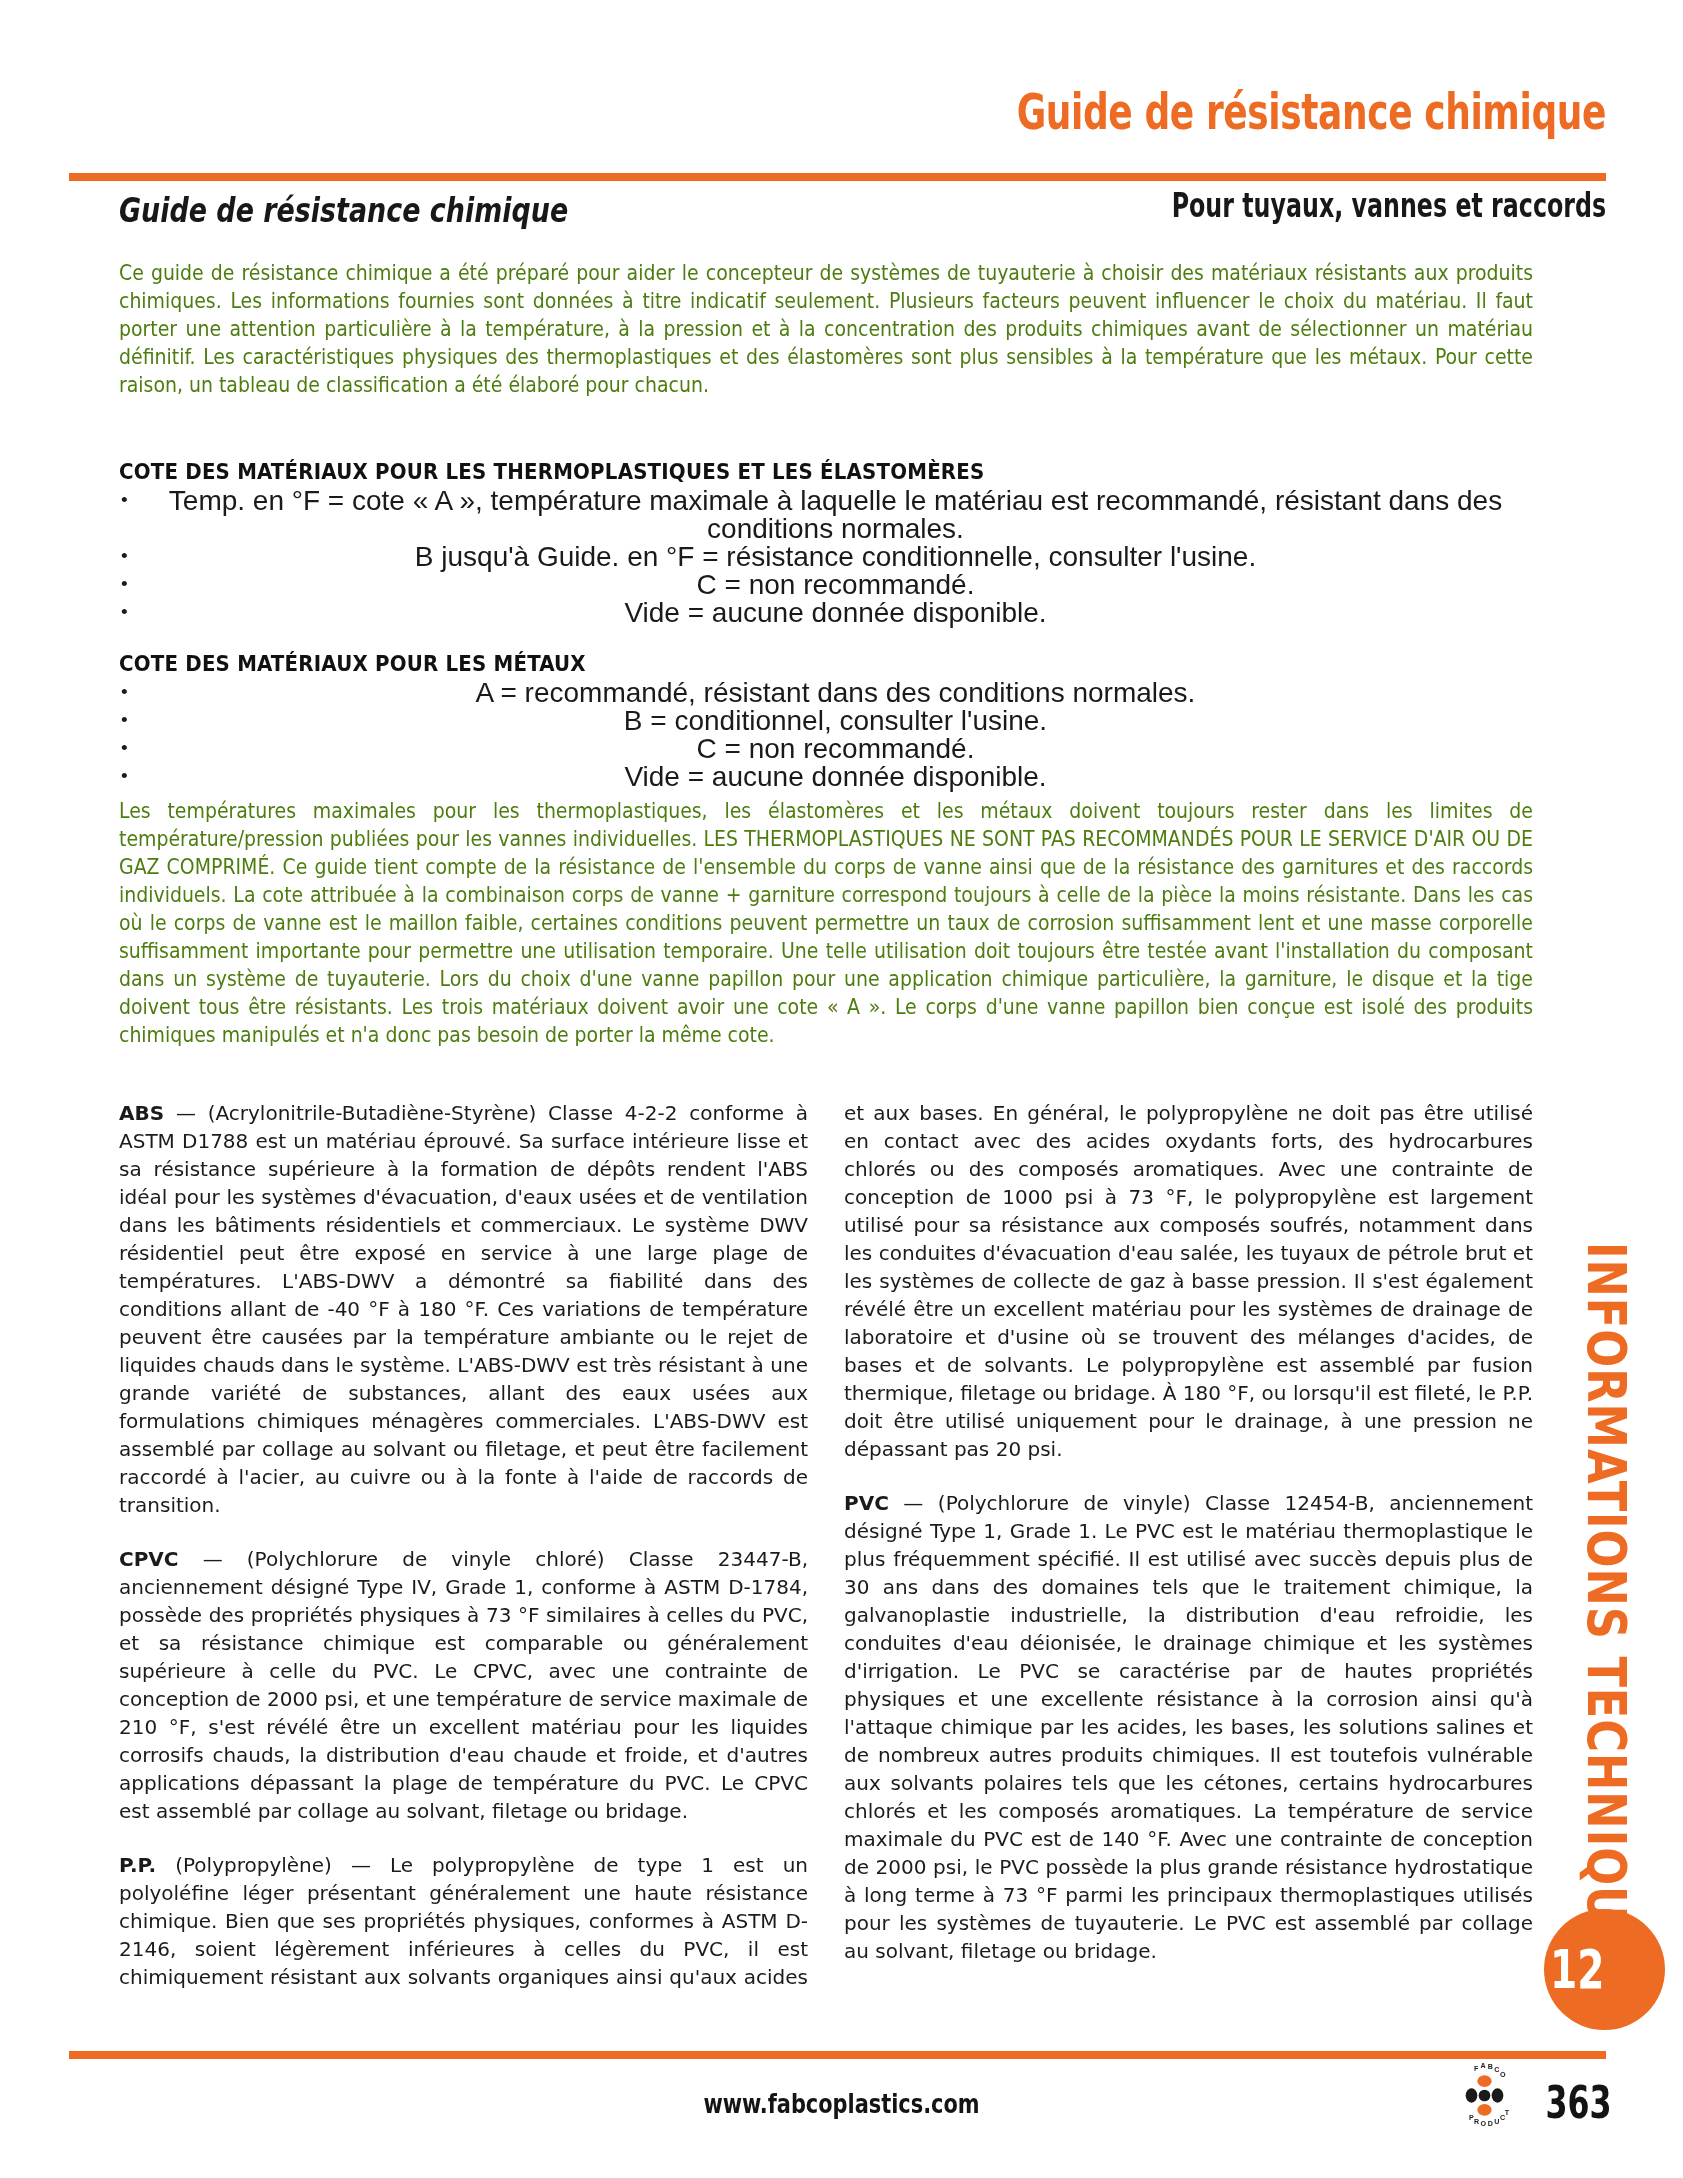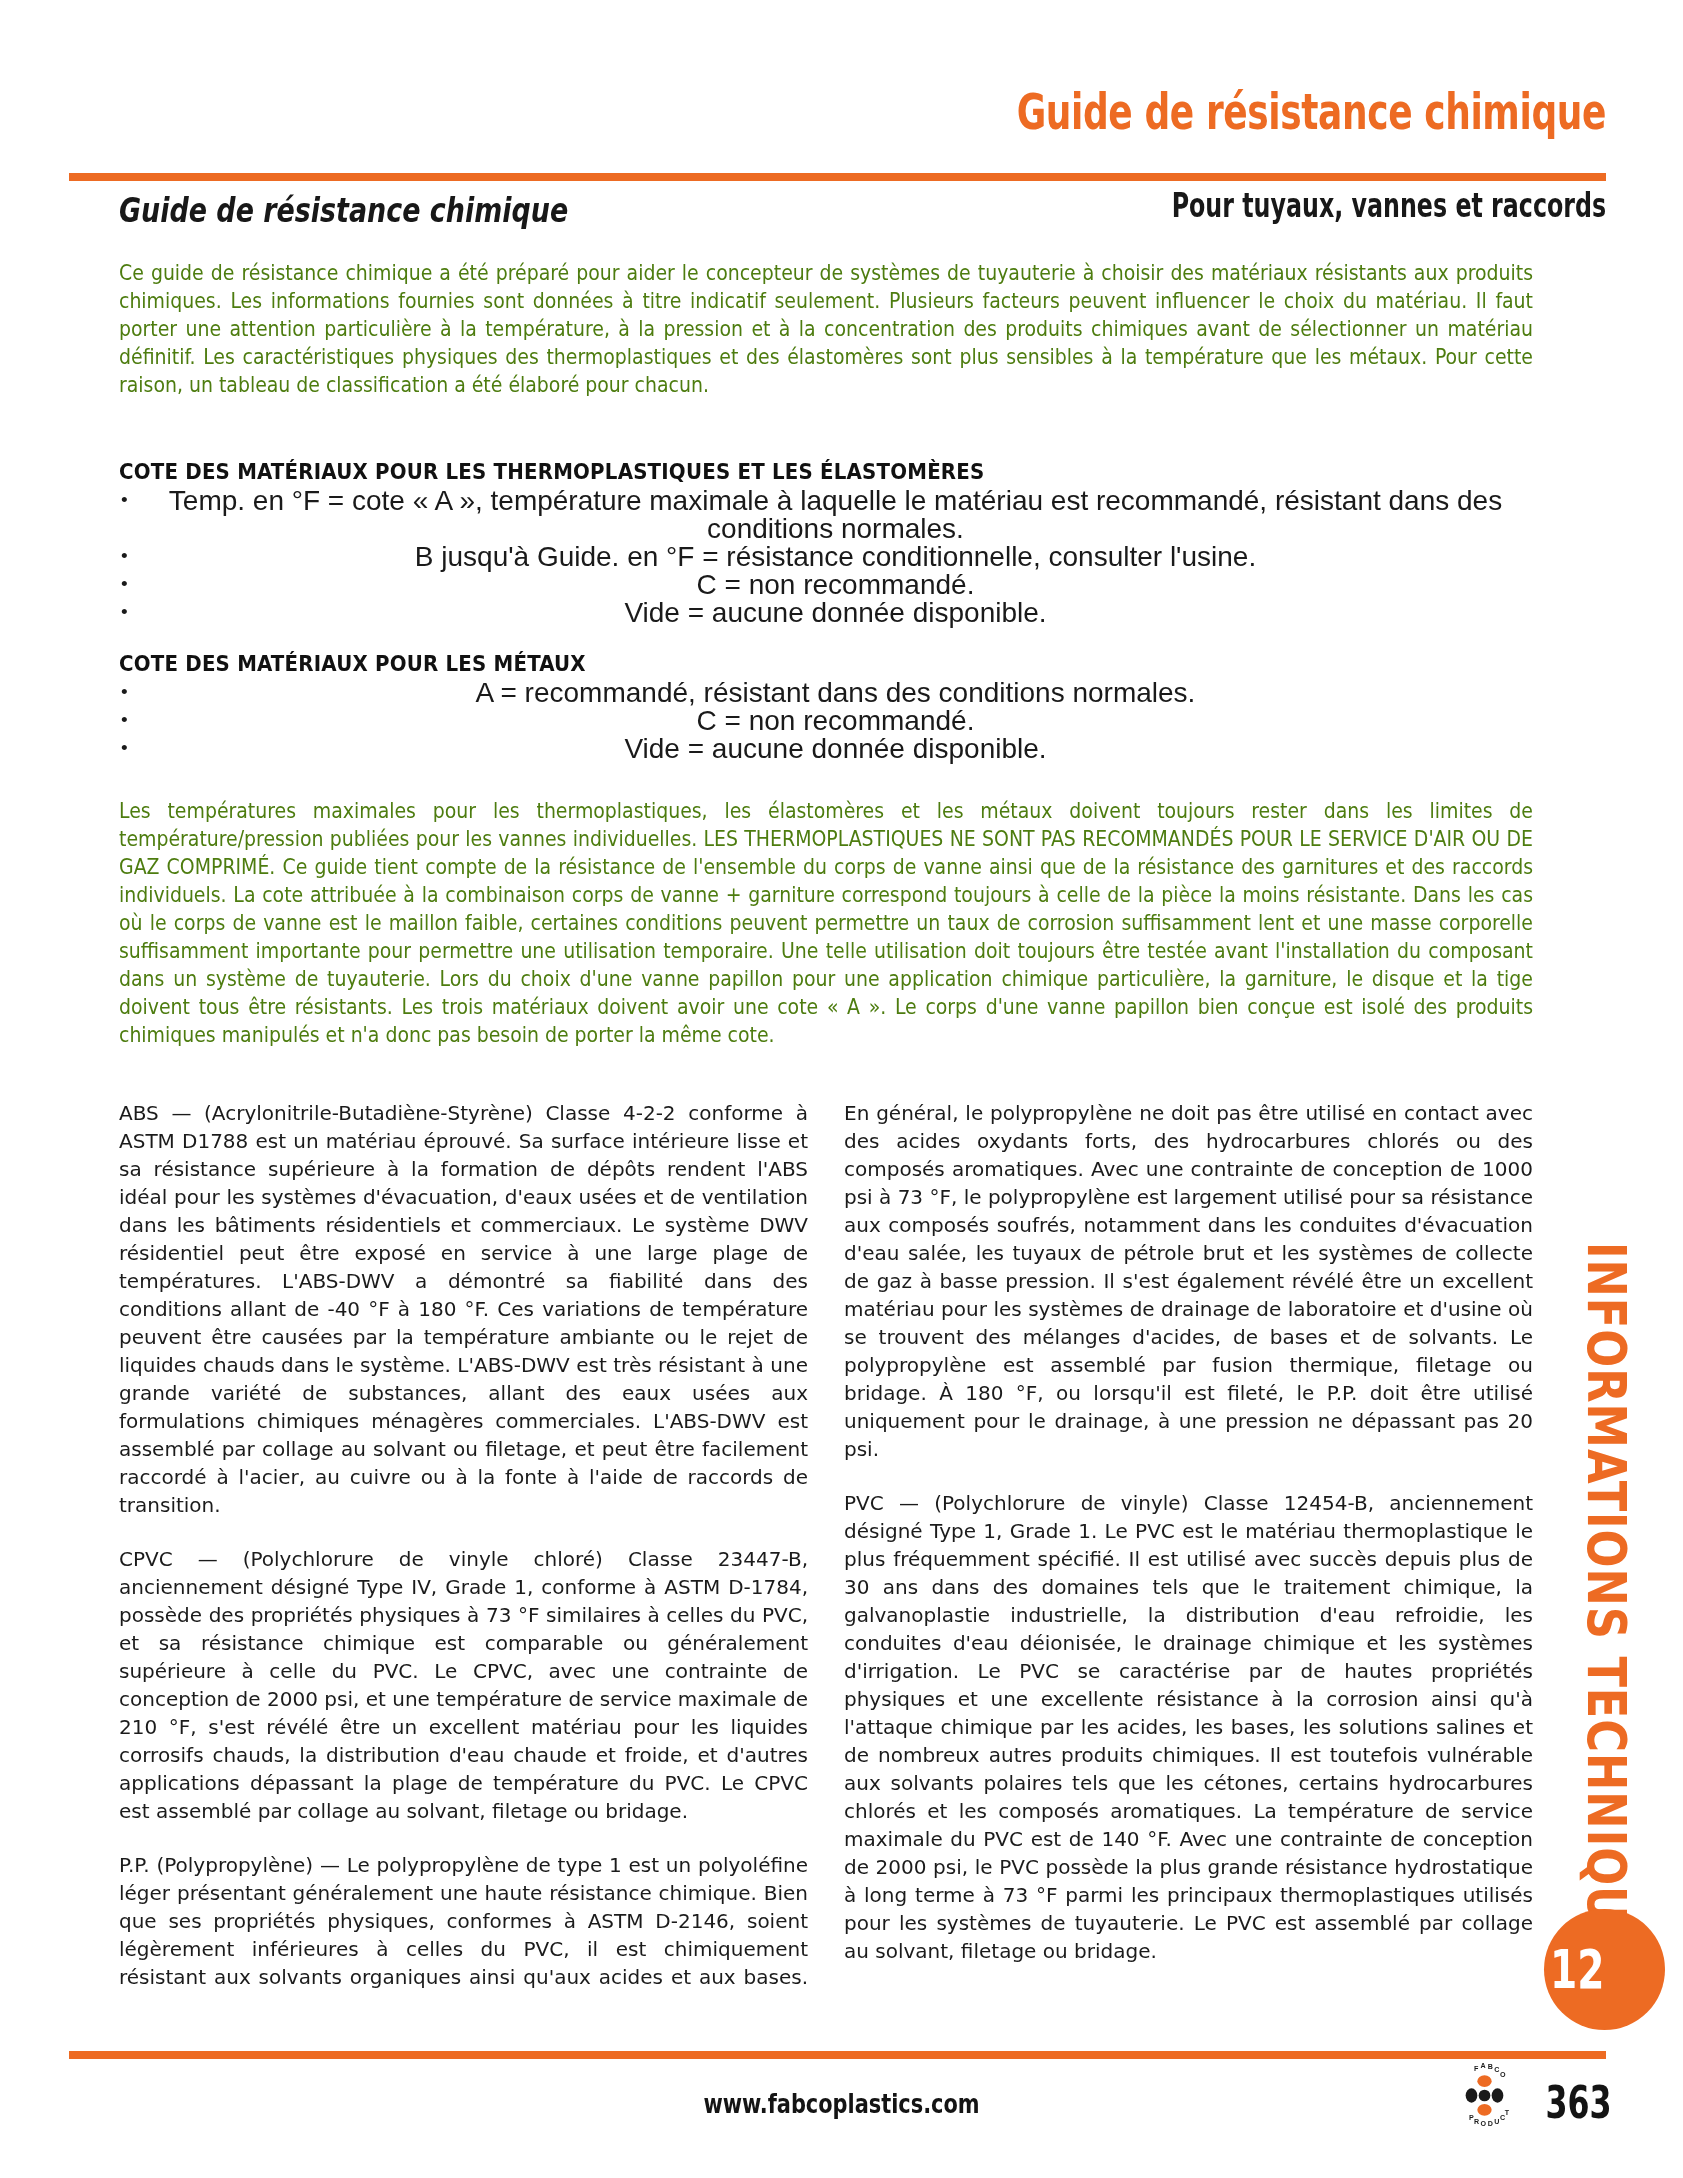--- a/index.html
+++ b/index.html
@@ -153,21 +153,21 @@
     text-align: justify;
     text-justify: inter-word;
     color: #1b1b1b;
     hyphens: none;
   }
   .cols p {
     margin: 0 0 26px 0;
   }
   .cols p:last-child { margin-bottom: 0; }
   .mat {
-    font-weight: 400;
+    font-weight: 700;
   }
 
   
   .side-tab {
     position: absolute;
     right: 34px;
     top: 1242px;
     width: 73px;
     height: 683px;
     display: flex;
@@ -273,20 +273,21 @@
       <li>B jusqu'à Guide. en °F = résistance conditionnelle, consulter l'usine.</li>
       <li>C = non recommandé.</li>
       <li>Vide = aucune donnée disponible.</li>
     </ul>
   </div>
 
   <div class="ratings-block ratings-metal">
     <div class="sec-head">COTE DES MATÉRIAUX POUR LES MÉTAUX</div>
     <ul class="bullets">
       <li>A = recommandé, résistant dans des conditions normales.</li>
+      <li>B = conditionnel, consulter l'usine.</li>
       <li>C = non recommandé.</li>
       <li>Vide = aucune donnée disponible.</li>
     </ul>
   </div>
 
   <div class="narrow-block longpara">Les températures maximales pour les thermoplastiques, les élastomères et les métaux doivent toujours rester dans les limites de température/pression publiées pour les vannes individuelles. LES THERMOPLASTIQUES NE SONT PAS RECOMMANDÉS POUR LE SERVICE D'AIR OU DE GAZ COMPRIMÉ. Ce guide tient compte de la résistance de l'ensemble du corps de vanne ainsi que de la résistance des garnitures et des raccords individuels. La cote attribuée à la combinaison corps de vanne + garniture correspond toujours à celle de la pièce la moins résistante. Dans les cas où le corps de vanne est le maillon faible, certaines conditions peuvent permettre un taux de corrosion suffisamment lent et une masse corporelle suffisamment importante pour permettre une utilisation temporaire. Une telle utilisation doit toujours être testée avant l'installation du composant dans un système de tuyauterie. Lors du choix d'une vanne papillon pour une application chimique particulière, la garniture, le disque et la tige doivent tous être résistants. Les trois matériaux doivent avoir une cote « A ». Le corps d'une vanne papillon bien conçue est isolé des produits chimiques manipulés et n'a donc pas besoin de porter la même cote.</div>
 
   <div class="cols">
 
     <p>

